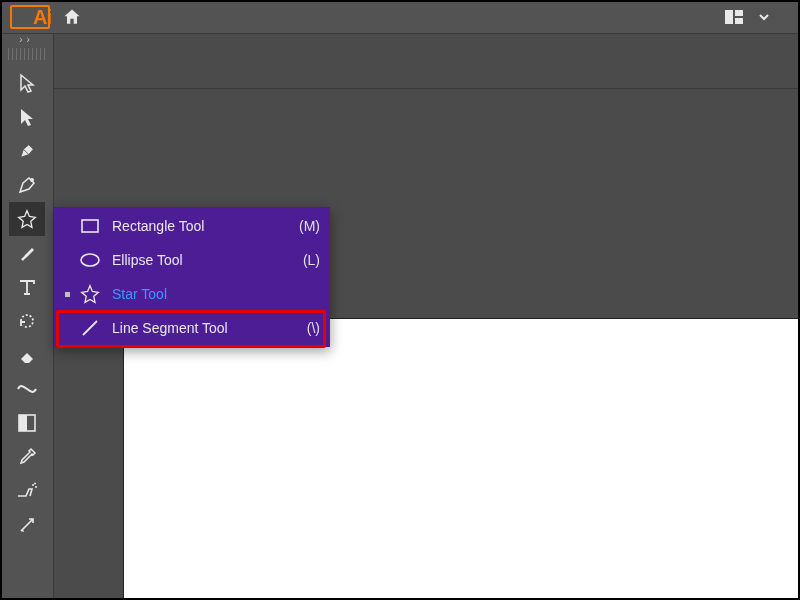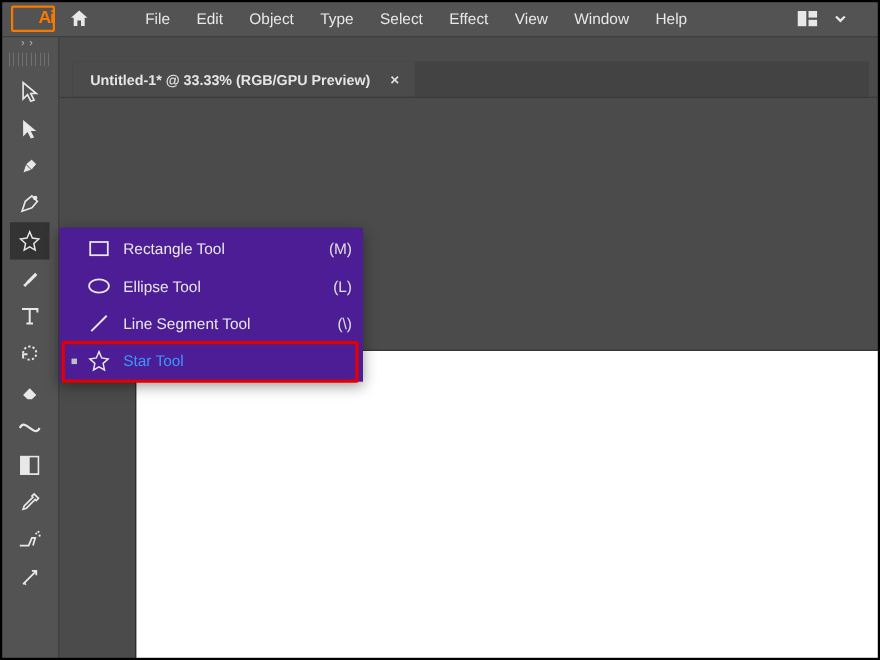--- a/index.html
+++ b/index.html
@@ -25,21 +25,21 @@
     position: relative;
     z-index: 2;
   }
   .app-logo {
     width: 40px; height: 24px;
     border: 2px solid #f87900;
     border-radius: 2px;
     display: flex; align-items: center; justify-content: center;
     font-family: "Arial", sans-serif;
     font-weight: bold;
-    font-size: 16px;
+    font-size: 20px;
     color: #f87900;
     margin: 0 4px 0 6px;
     letter-spacing: -1px;
     padding-left: 24px;
   }
   .home-btn {
     width: 28px; height: 28px;
     display: flex; align-items: center; justify-content: center;
     color: #e8e8e8;
     margin-right: 30px;
@@ -173,56 +173,39 @@
 </head>
 <body>
 
 <div class="menubar">
   <div class="app-logo">Ai</div>
   <div class="home-btn">
     <svg width="20" height="20" viewBox="0 0 24 24">
         <path fill="#e8e8e8" d="M12 3l9 8h-3v9h-4v-6h-4v6H6v-9H3z"></path>
       </svg>
   </div>
-  <div class="menu-items">
-    <div class="menu-item">File</div>
-    <div class="menu-item">Edit</div>
-    <div class="menu-item">Object</div>
-    <div class="menu-item">Type</div>
-    <div class="menu-item">Select</div>
-    <div class="menu-item">Effect</div>
-    <div class="menu-item">View</div>
-    <div class="menu-item">Window</div>
-    <div class="menu-item">Help</div>
-  </div>
   <div class="menubar-right">
     <div class="ws-icon">
       <svg width="18" height="14" viewBox="0 0 18 14">
           <rect x="0" y="0" width="8" height="14" fill="#e8e8e8"></rect>
           <rect x="10" y="0" width="8" height="6" fill="#e8e8e8"></rect>
           <rect x="10" y="8" width="8" height="6" fill="#e8e8e8"></rect>
         </svg>
     </div>
     <div class="ws-icon">
       <svg width="12" height="12" viewBox="0 0 12 12">
           <path d="M2 4l4 4 4-4" stroke="#e8e8e8" stroke-width="2" fill="none"></path>
         </svg>
     </div>
   </div>
   <div class="menubar-bottom-line"></div>
 </div>
 
 <div class="main">
 
-  <div class="tab-strip">
-    <div class="doc-tab">
-      <span>Untitled-1* @ 33.33% (RGB/GPU Preview)</span>
-      <span class="doc-close">×</span>
-    </div>
-  </div>
 
   <div class="doc-area">
     <div class="canvas-white"></div>
   </div>
 
   <div class="tool-rail">
     <div class="rail-expand">››</div>
     <div class="rail-grip"></div>
     <div class="tool-col">
       <div class="tool-slot">
@@ -321,38 +304,38 @@
   <div class="flyout-row">
     <div class="dot-col"></div>
     <div class="icon-col">
         <svg width="22" height="16" viewBox="0 0 22 16">
           <ellipse cx="11" cy="8" rx="9" ry="6" fill="none" stroke="#e8e8e8" stroke-width="1.6"></ellipse>
         </svg>
       </div>
     <div class="label-col">Ellipse Tool</div>
     <div class="shortcut-col">(L)</div>
   </div>
+  <div class="flyout-row hilite">
+    <div class="dot-col">
+        <div class="dot"></div>
+      </div>
+    <div class="icon-col">
+        <svg width="20" height="20" viewBox="0 0 24 24">
+          <path d="M12 2l2.9 6.9L22 10l-5.5 4.8L18 22l-6-3.5L6 22l1.5-7.2L2 10l7.1-1.1z" fill="none" stroke="#e8e8e8" stroke-width="1.6"></path>
+        </svg>
+      </div>
+    <div class="label-col">Star Tool</div>
+    <div class="shortcut-col"></div>
+  </div>
   <div class="flyout-row">
     <div class="dot-col"></div>
     <div class="icon-col">
         <svg width="20" height="20" viewBox="0 0 20 20">
           <line x1="3" y1="17" x2="17" y2="3" stroke="#e8e8e8" stroke-width="1.8"></line>
         </svg>
       </div>
     <div class="label-col">Line Segment Tool</div>
     <div class="shortcut-col">(\)</div>
   </div>
-  <div class="flyout-row hilite">
-    <div class="dot-col">
-        <div class="dot"></div>
-      </div>
-    <div class="icon-col">
-        <svg width="20" height="20" viewBox="0 0 24 24">
-          <path d="M12 2l2.9 6.9L22 10l-5.5 4.8L18 22l-6-3.5L6 22l1.5-7.2L2 10l7.1-1.1z" fill="none" stroke="#e8e8e8" stroke-width="1.6"></path>
-        </svg>
-      </div>
-    <div class="label-col">Star Tool</div>
-    <div class="shortcut-col"></div>
-  </div>
 </div>
 
 <div class="annot-box"></div>
 <div class="outer-frame"></div>
 
 </body></html>

